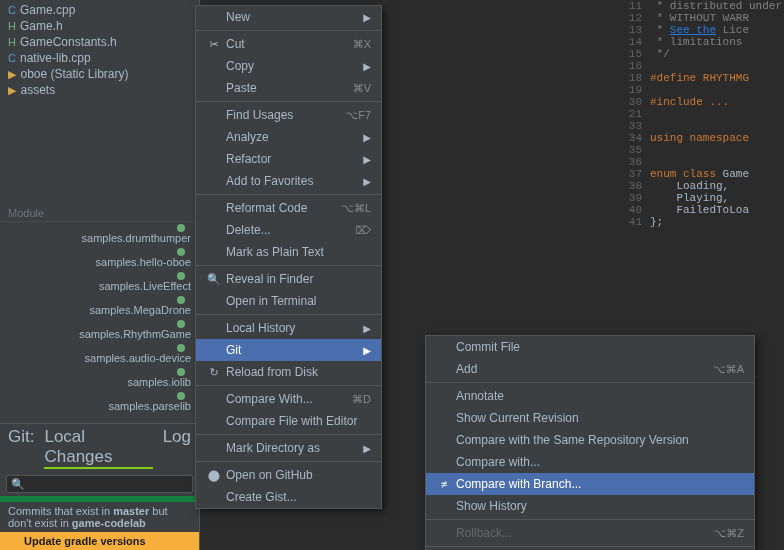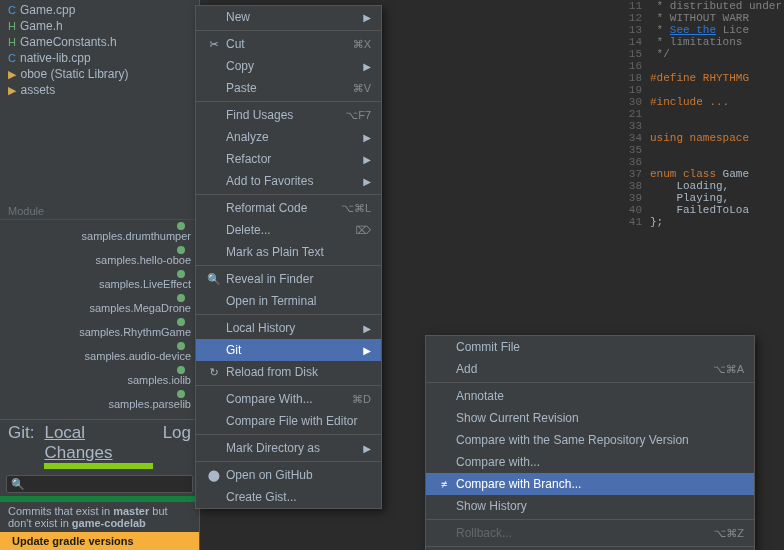--- a/index.html
+++ b/index.html
@@ -87,21 +87,21 @@
     .git-bar {
       background: #3c3f41;
       border-top: 1px solid #555;
       padding: 3px 8px;
       font-size: 17px;
       display: flex;
       gap: 10px;
       color: #a9b7c6;
     }
     .git-bar span { cursor: pointer; }
-    .git-bar span.active { color: #a9b7c6; border-bottom: 6px solid #84cc16; text-decoration: underline; }
+    .git-bar span.active { color: #a9b7c6; border-bottom: 2px solid #84cc16; }
 
     .search-bar {
       background: #3c3f41;
       padding: 3px 6px;
     }
     .search-bar input {
       width: 100%;
       background: #2b2b2b;
       border: 1px solid #555;
       color: #a9b7c6;
@@ -116,21 +116,21 @@
       font-size: 11px;
       color: #a9b7c6;
       border-top: 6px solid #15803d;
     }
     .commit-info .master { font-weight: bold; color: #a9b7c6; }
     .commit-info .game-codelab { font-weight: bold; color: #a9b7c6; }
 
     .update-bar {
       background: #f6af3b;
       color: #1a1a1a;
-      padding: 3px 12px;
+      padding: 3px 24px;
       font-size: 11px;
       font-weight: bold;
     }
 
     
     .context-menu-overlay {
       position: absolute;
       left: 195px;
       top: 5px;
       width: 187px;

